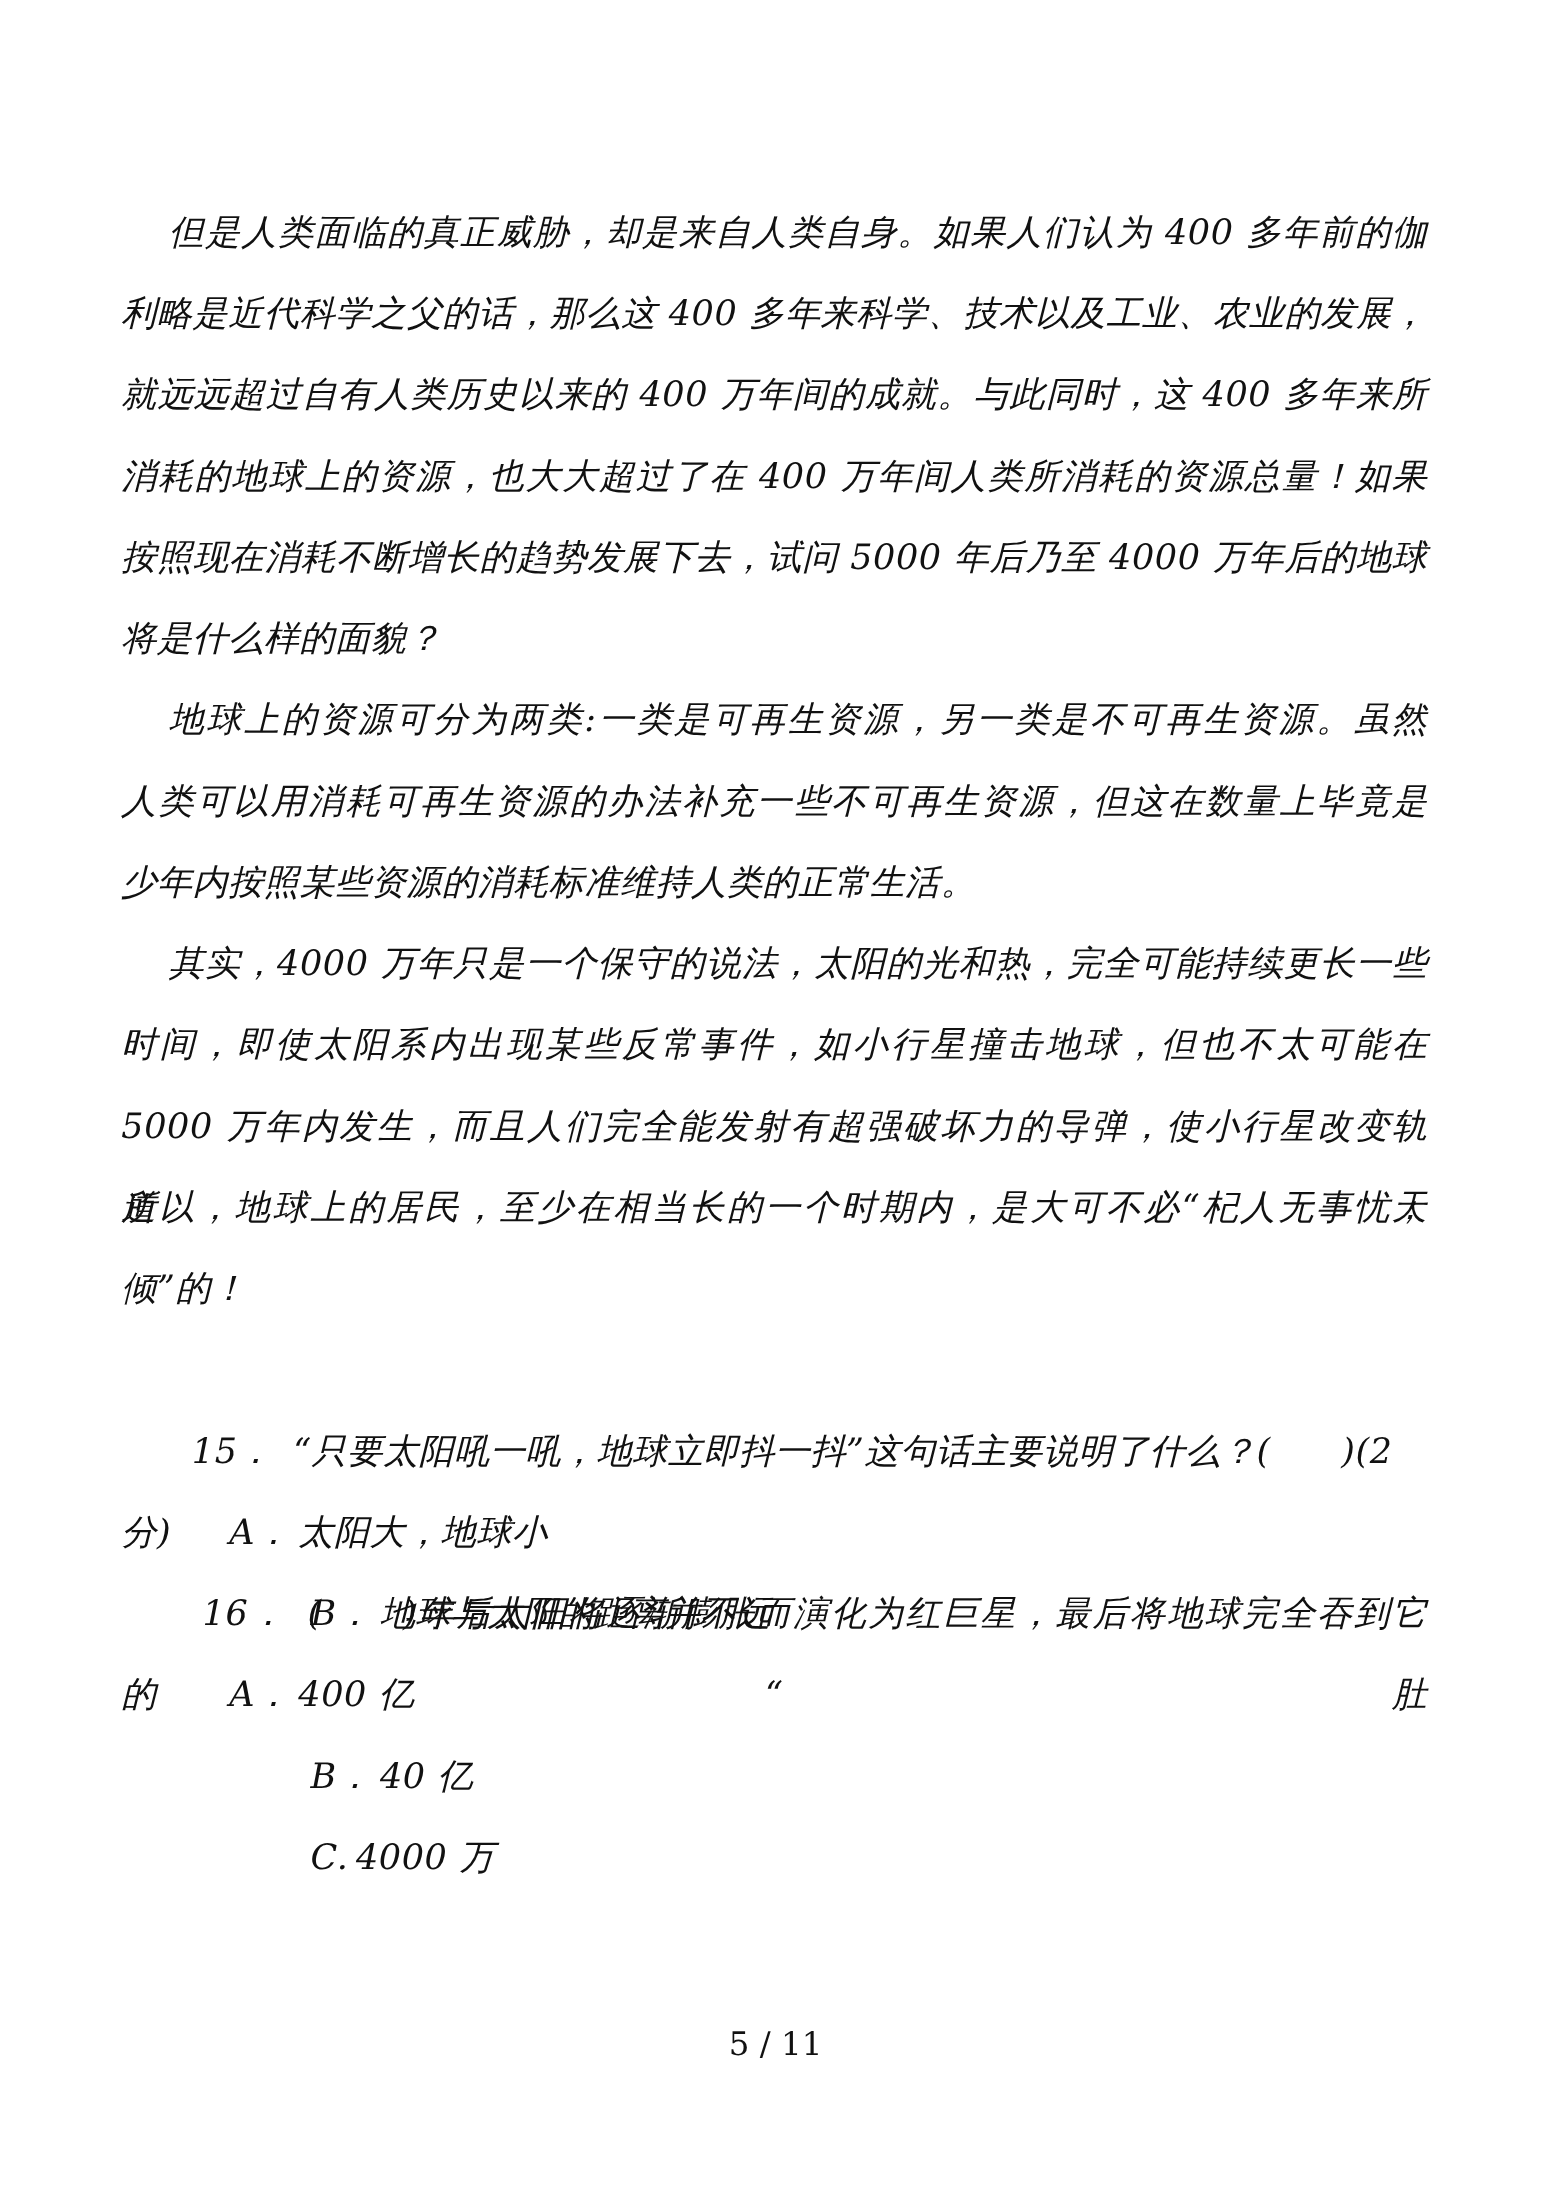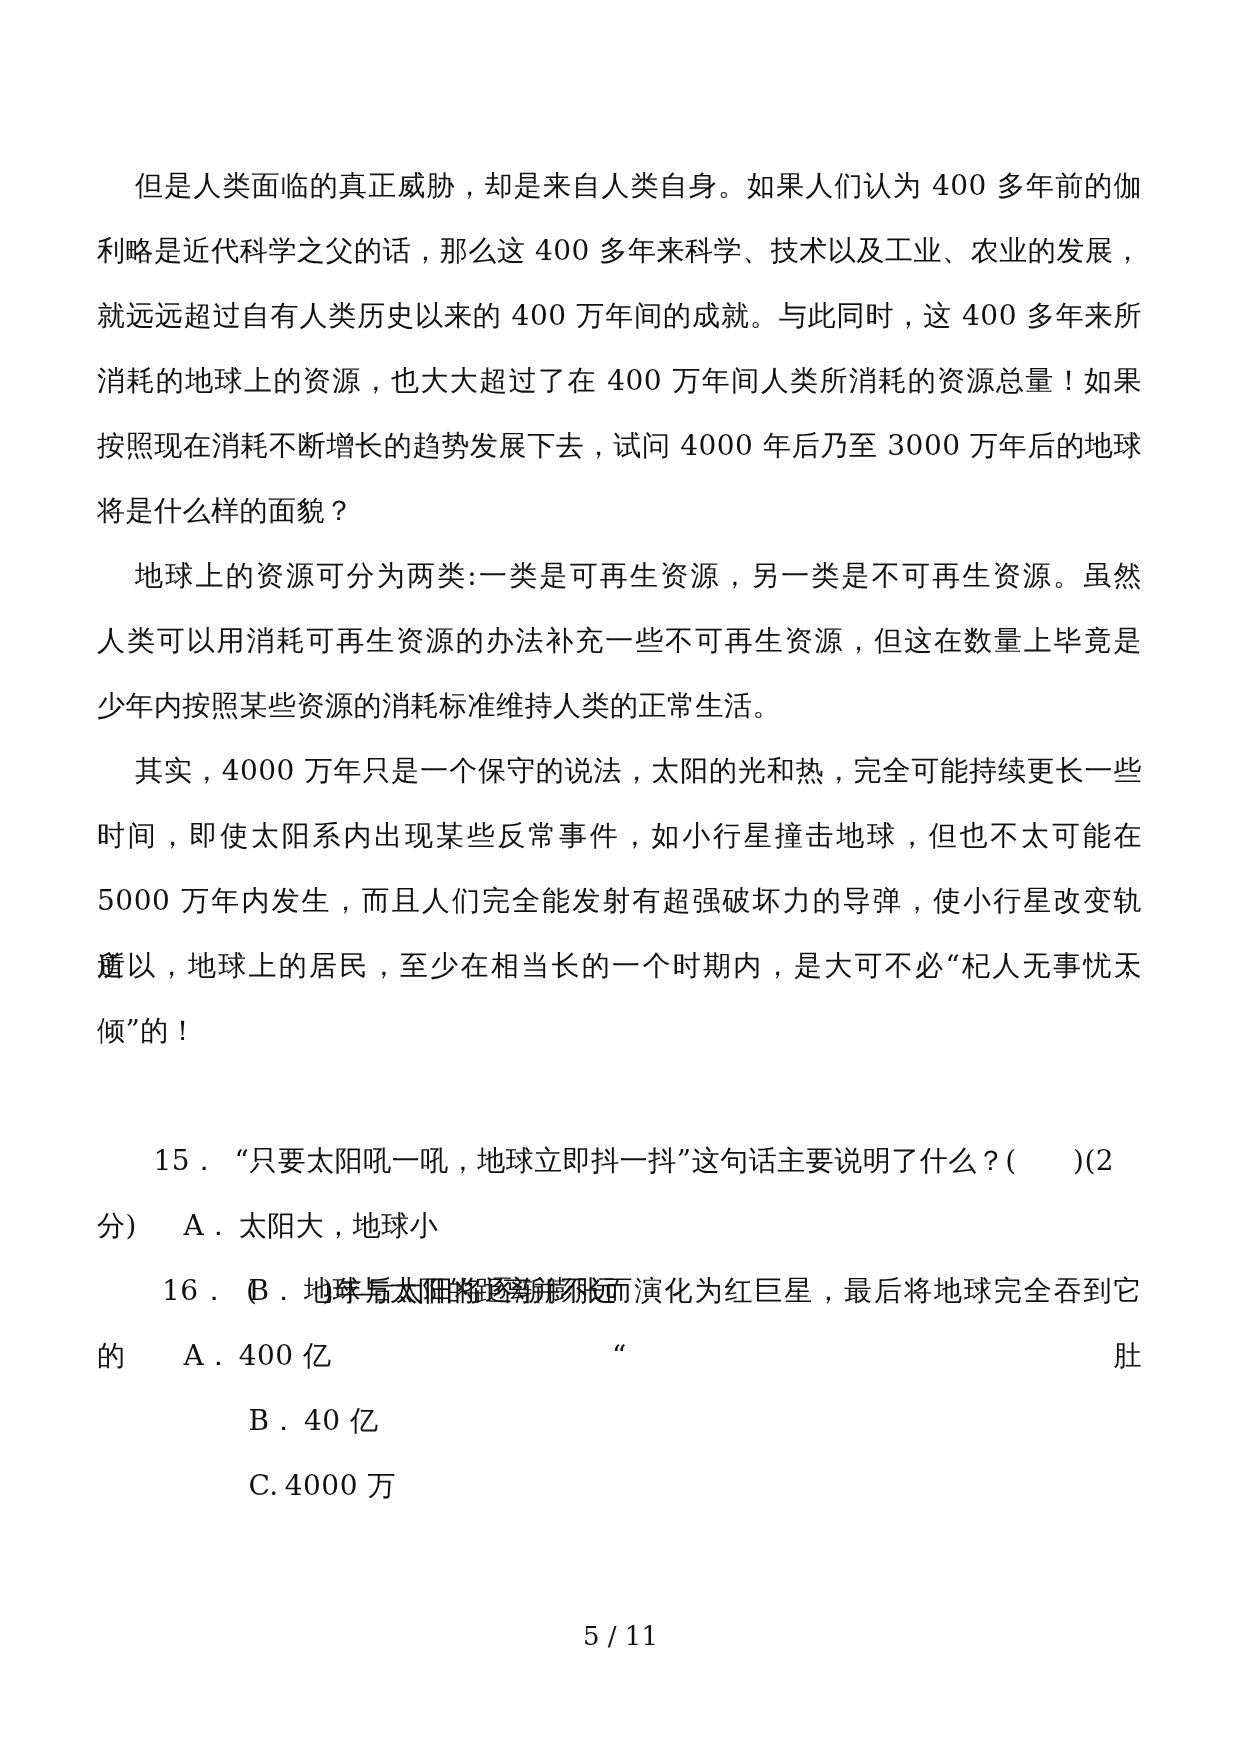--- a/index.html
+++ b/index.html
@@ -3,21 +3,21 @@
 <meta charset="utf-8">
 <style>
   html, body { margin: 0; padding: 0; }
   body {
     width: 1241px; height: 1754px;
     background: #ffffff; color: #111111;
     font-family: "DejaVu Serif", "Liberation Serif", serif;
     position: relative; overflow: hidden;
   }
   .content {
-    position: absolute; left: 97px; top: 153px; width: 1045px;
+    position: absolute; left: 97px; top: 153px; width: 1045px; font-style: italic;
   }
   .line {
     font-size: 28px; line-height: 65px; height: 65px;
     white-space: pre-wrap; letter-spacing: 0.5px;
   }
   .fill { text-align: justify; text-align-last: justify; }
   .indent { text-indent: 38px; }
   .opts { padding-left: 30px; }
   .cont { padding-left: 38px; }
   .opt + .opt { margin-left: 65px; }
@@ -32,21 +32,21 @@
 </head>
 <body>
 
 <div class="page">
   <main class="content">
 
     <div class="line fill indent">但是人类面临的真正威胁，却是来自人类自身。如果人们认为 400 多年前的伽</div>
     <div class="line fill">利略是近代科学之父的话，那么这 400 多年来科学、技术以及工业、农业的发展，</div>
     <div class="line fill">就远远超过自有人类历史以来的 400 万年间的成就。与此同时，这 400 多年来所</div>
     <div class="line fill">消耗的地球上的资源，也大大超过了在 400 万年间人类所消耗的资源总量！如果</div>
-    <div class="line fill">按照现在消耗不断增长的趋势发展下去，试问 4000 年后乃至 3000 万年后的地球</div>
+    <div class="line fill">按照现在消耗不断增长的趋势发展下去，试问 5000 年后乃至 4000 万年后的地球</div>
     <div class="line">将是什么样的面貌？</div>
 
     <div class="line fill indent">地球上的资源可分为两类:一类是可再生资源，另一类是不可再生资源。虽然</div>
     <div class="line fill">人类可以用消耗可再生资源的办法补充一些不可再生资源，但这在数量上毕竟是</div>
     <div class="line">少年内按照某些资源的消耗标准维持人类的正常生活。</div>
 
     <div class="line fill indent">其实，4000 万年只是一个保守的说法，太阳的光和热，完全可能持续更长一些</div>
     <div class="line fill">时间，即使太阳系内出现某些反常事件，如小行星撞击地球，但也不太可能在</div>
     <div class="line fill">5000 万年内发生，而且人们完全能发射有超强破坏力的导弹，使小行星改变轨道；</div>
     <div class="line fill">所以，地球上的居民，至少在相当长的一个时期内，是大可不必“杞人无事忧天</div>

